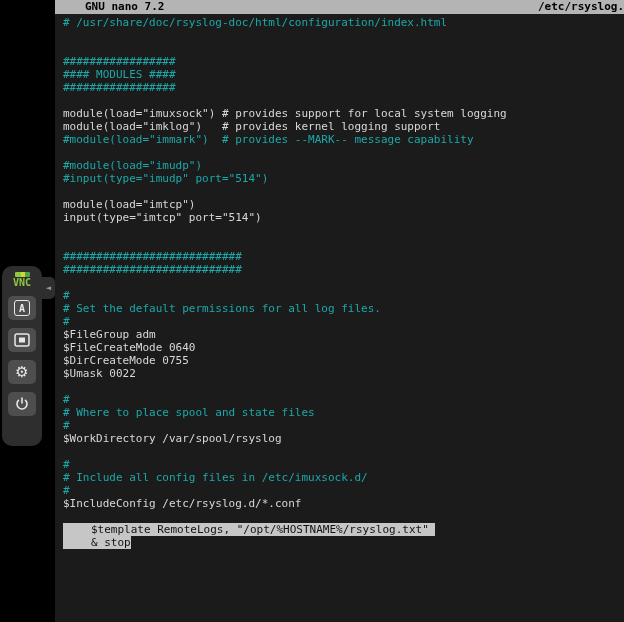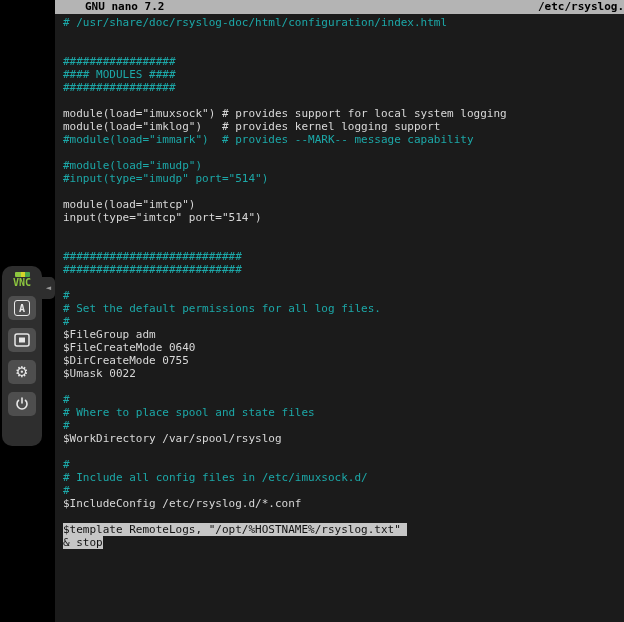--- a/index.html
+++ b/index.html
@@ -27,21 +27,21 @@
   .tb-right { text-align:left; }
 
   .content {
     padding:2px 0 0 8px;
     font-size:11px;
     color:#d8d8d8;
   }
   .line { height:13px; line-height:13px; white-space:pre; }
   .seg-comment { color:#1ca8a8; }
   .seg-code    { color:#d8d8d8; }
-  .seg-mark    { background:#c6c6c6; color:#111; }
+  .seg-mark    { background:#c6c6c6; color:#111;padding-left:28px; }
 
   
   .vnc-panel {
     position:absolute; left:2px; top:243px;
     width:40px; height:180px;
     background:#2e2e2e; border-radius:10px;
     display:flex; flex-direction:column; align-items:center;
     padding-top:6px; gap:8px;
     box-shadow:0 0 4px rgba(0,0,0,.8);
     margin-top:23px;

